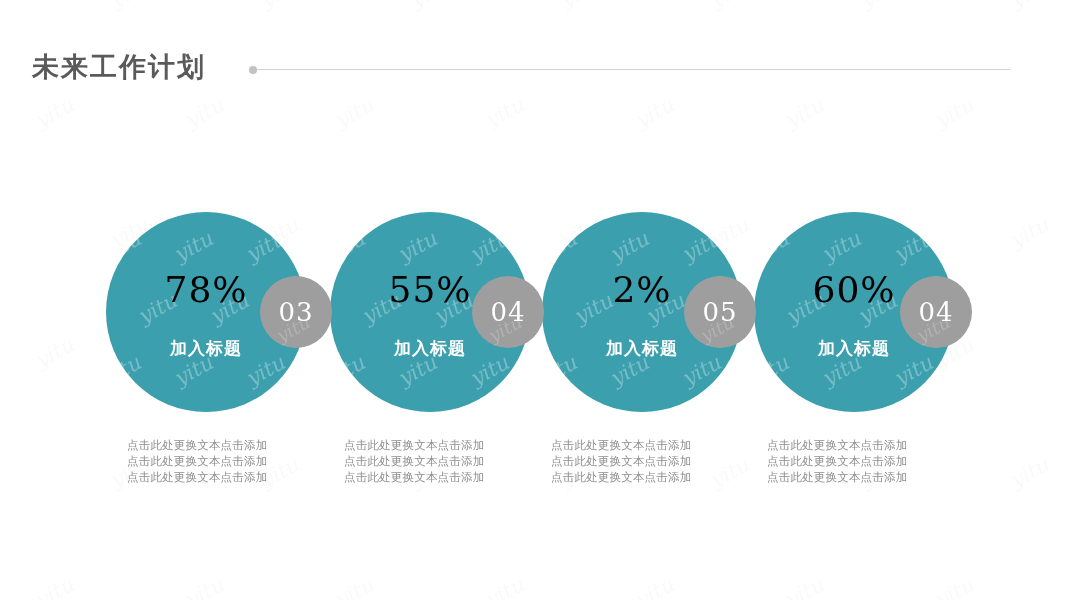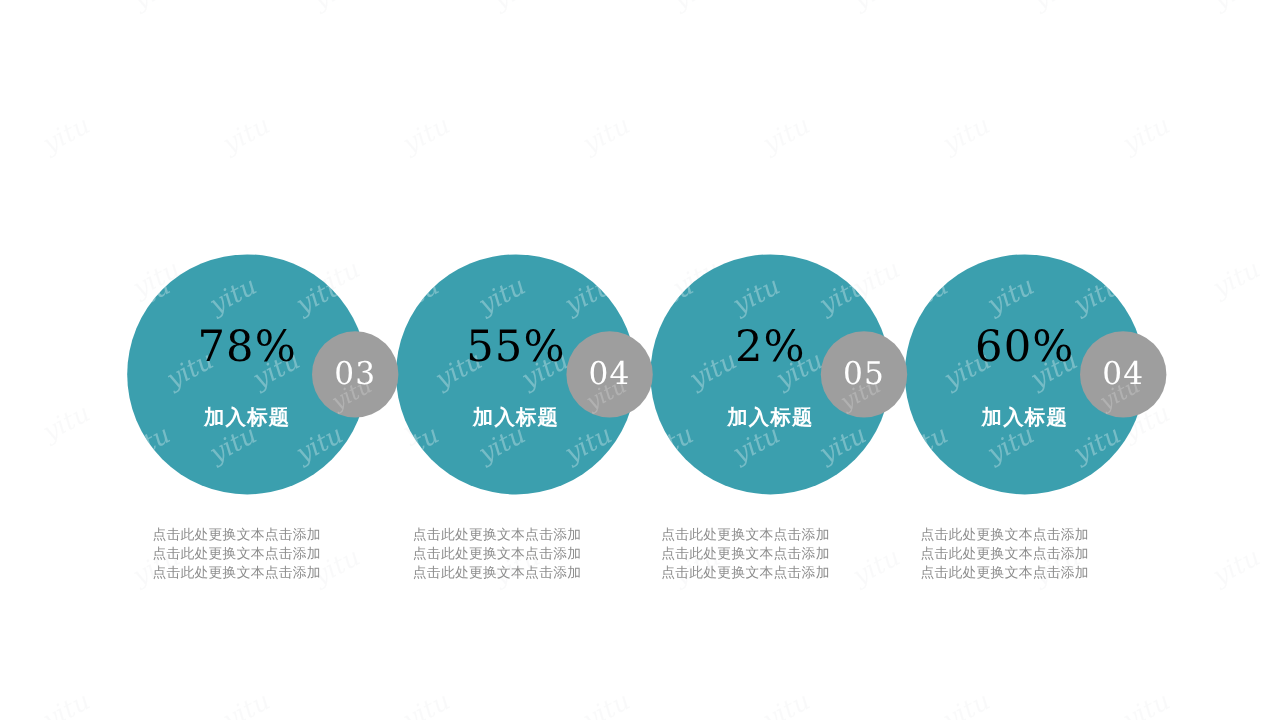--- a/index.html
+++ b/index.html
@@ -246,20 +246,25 @@
       <span style="left: 1010px; top: 460px;">yitu</span>
       <span style="left: 35px; top: 580px;">yitu</span>
       <span style="left: 185px; top: 580px;">yitu</span>
       <span style="left: 335px; top: 580px;">yitu</span>
       <span style="left: 485px; top: 580px;">yitu</span>
       <span style="left: 635px; top: 580px;">yitu</span>
       <span style="left: 785px; top: 580px;">yitu</span>
       <span style="left: 935px; top: 580px;">yitu</span>
     </div>
 
+  <div id="header">
+    <div id="page-title">未来工作计划</div>
+    <div id="title-dot"></div>
+    <div id="title-rule"></div>
+  </div>
 
   <div id="diagram">
 
     <div class="node" style="left:106px; top:212px;">
       <div class="bubble">
         <div class="wm">
             <span style="left: 36px; top: 62px;">yitu</span>
             <span style="left: 108px; top: 62px;">yitu</span>
             <span style="left: 180px; top: 62px;">yitu</span>
             <span style="left: 0px; top: 124px;">yitu</span>

